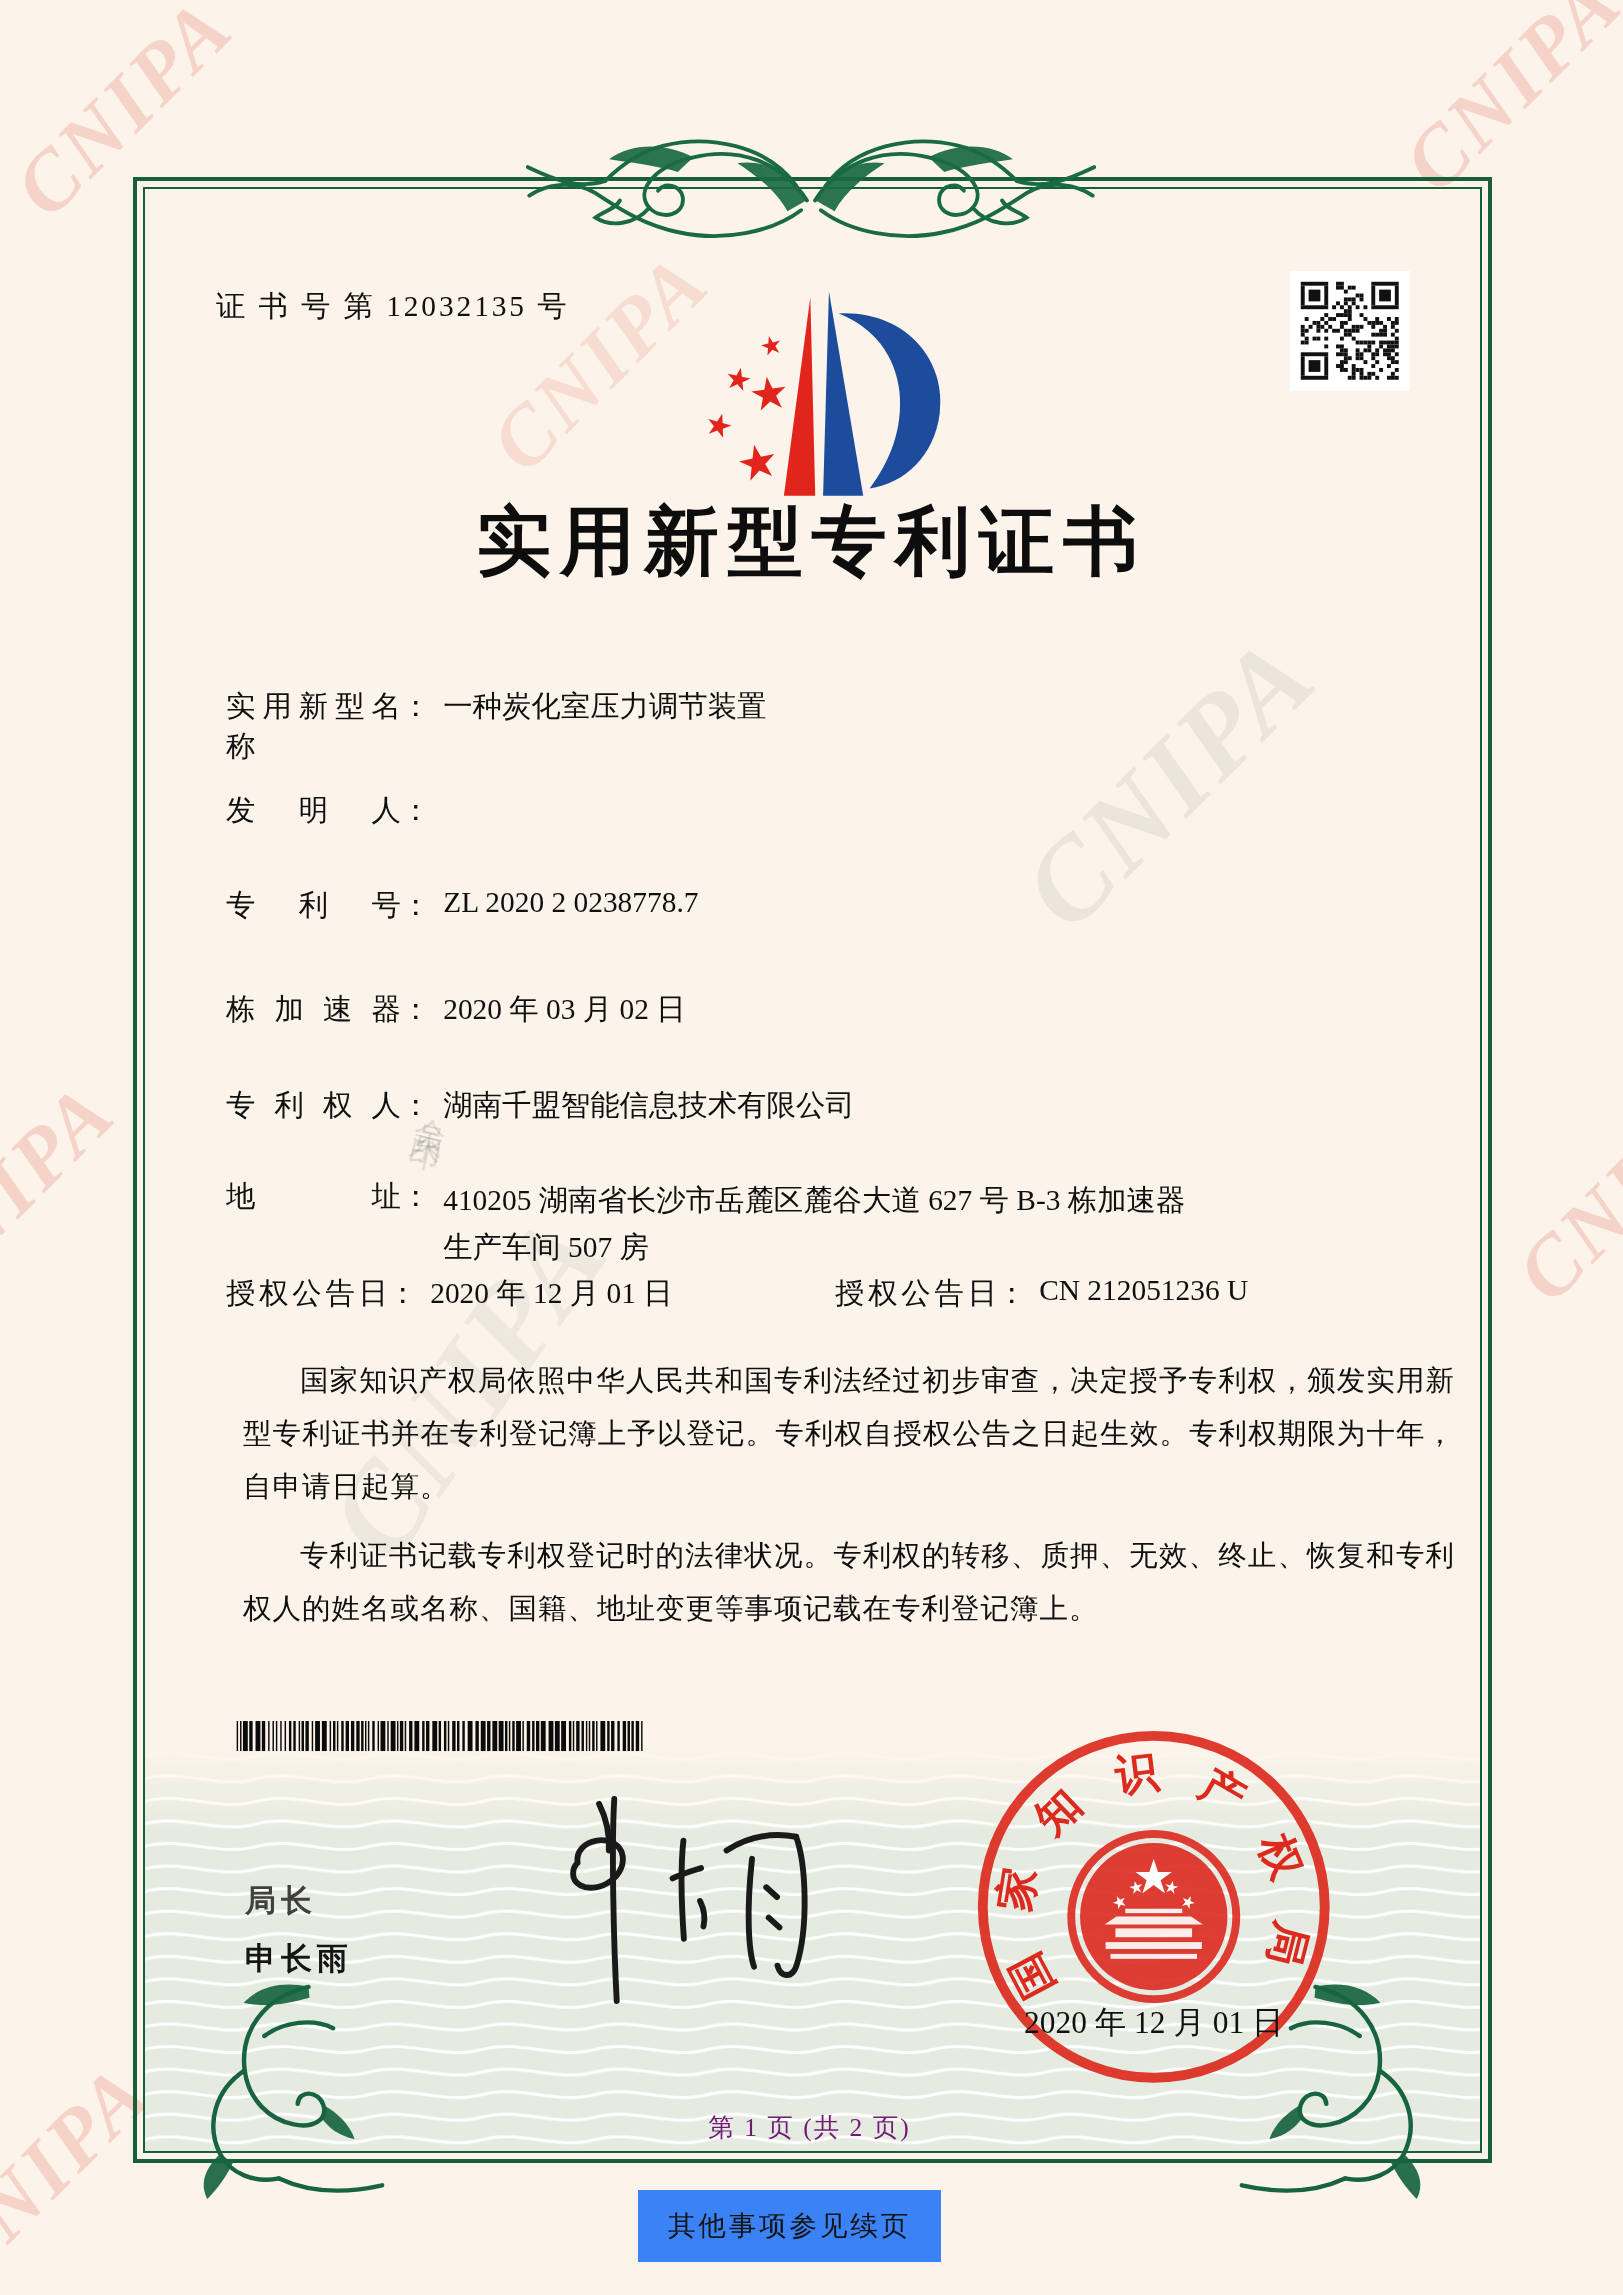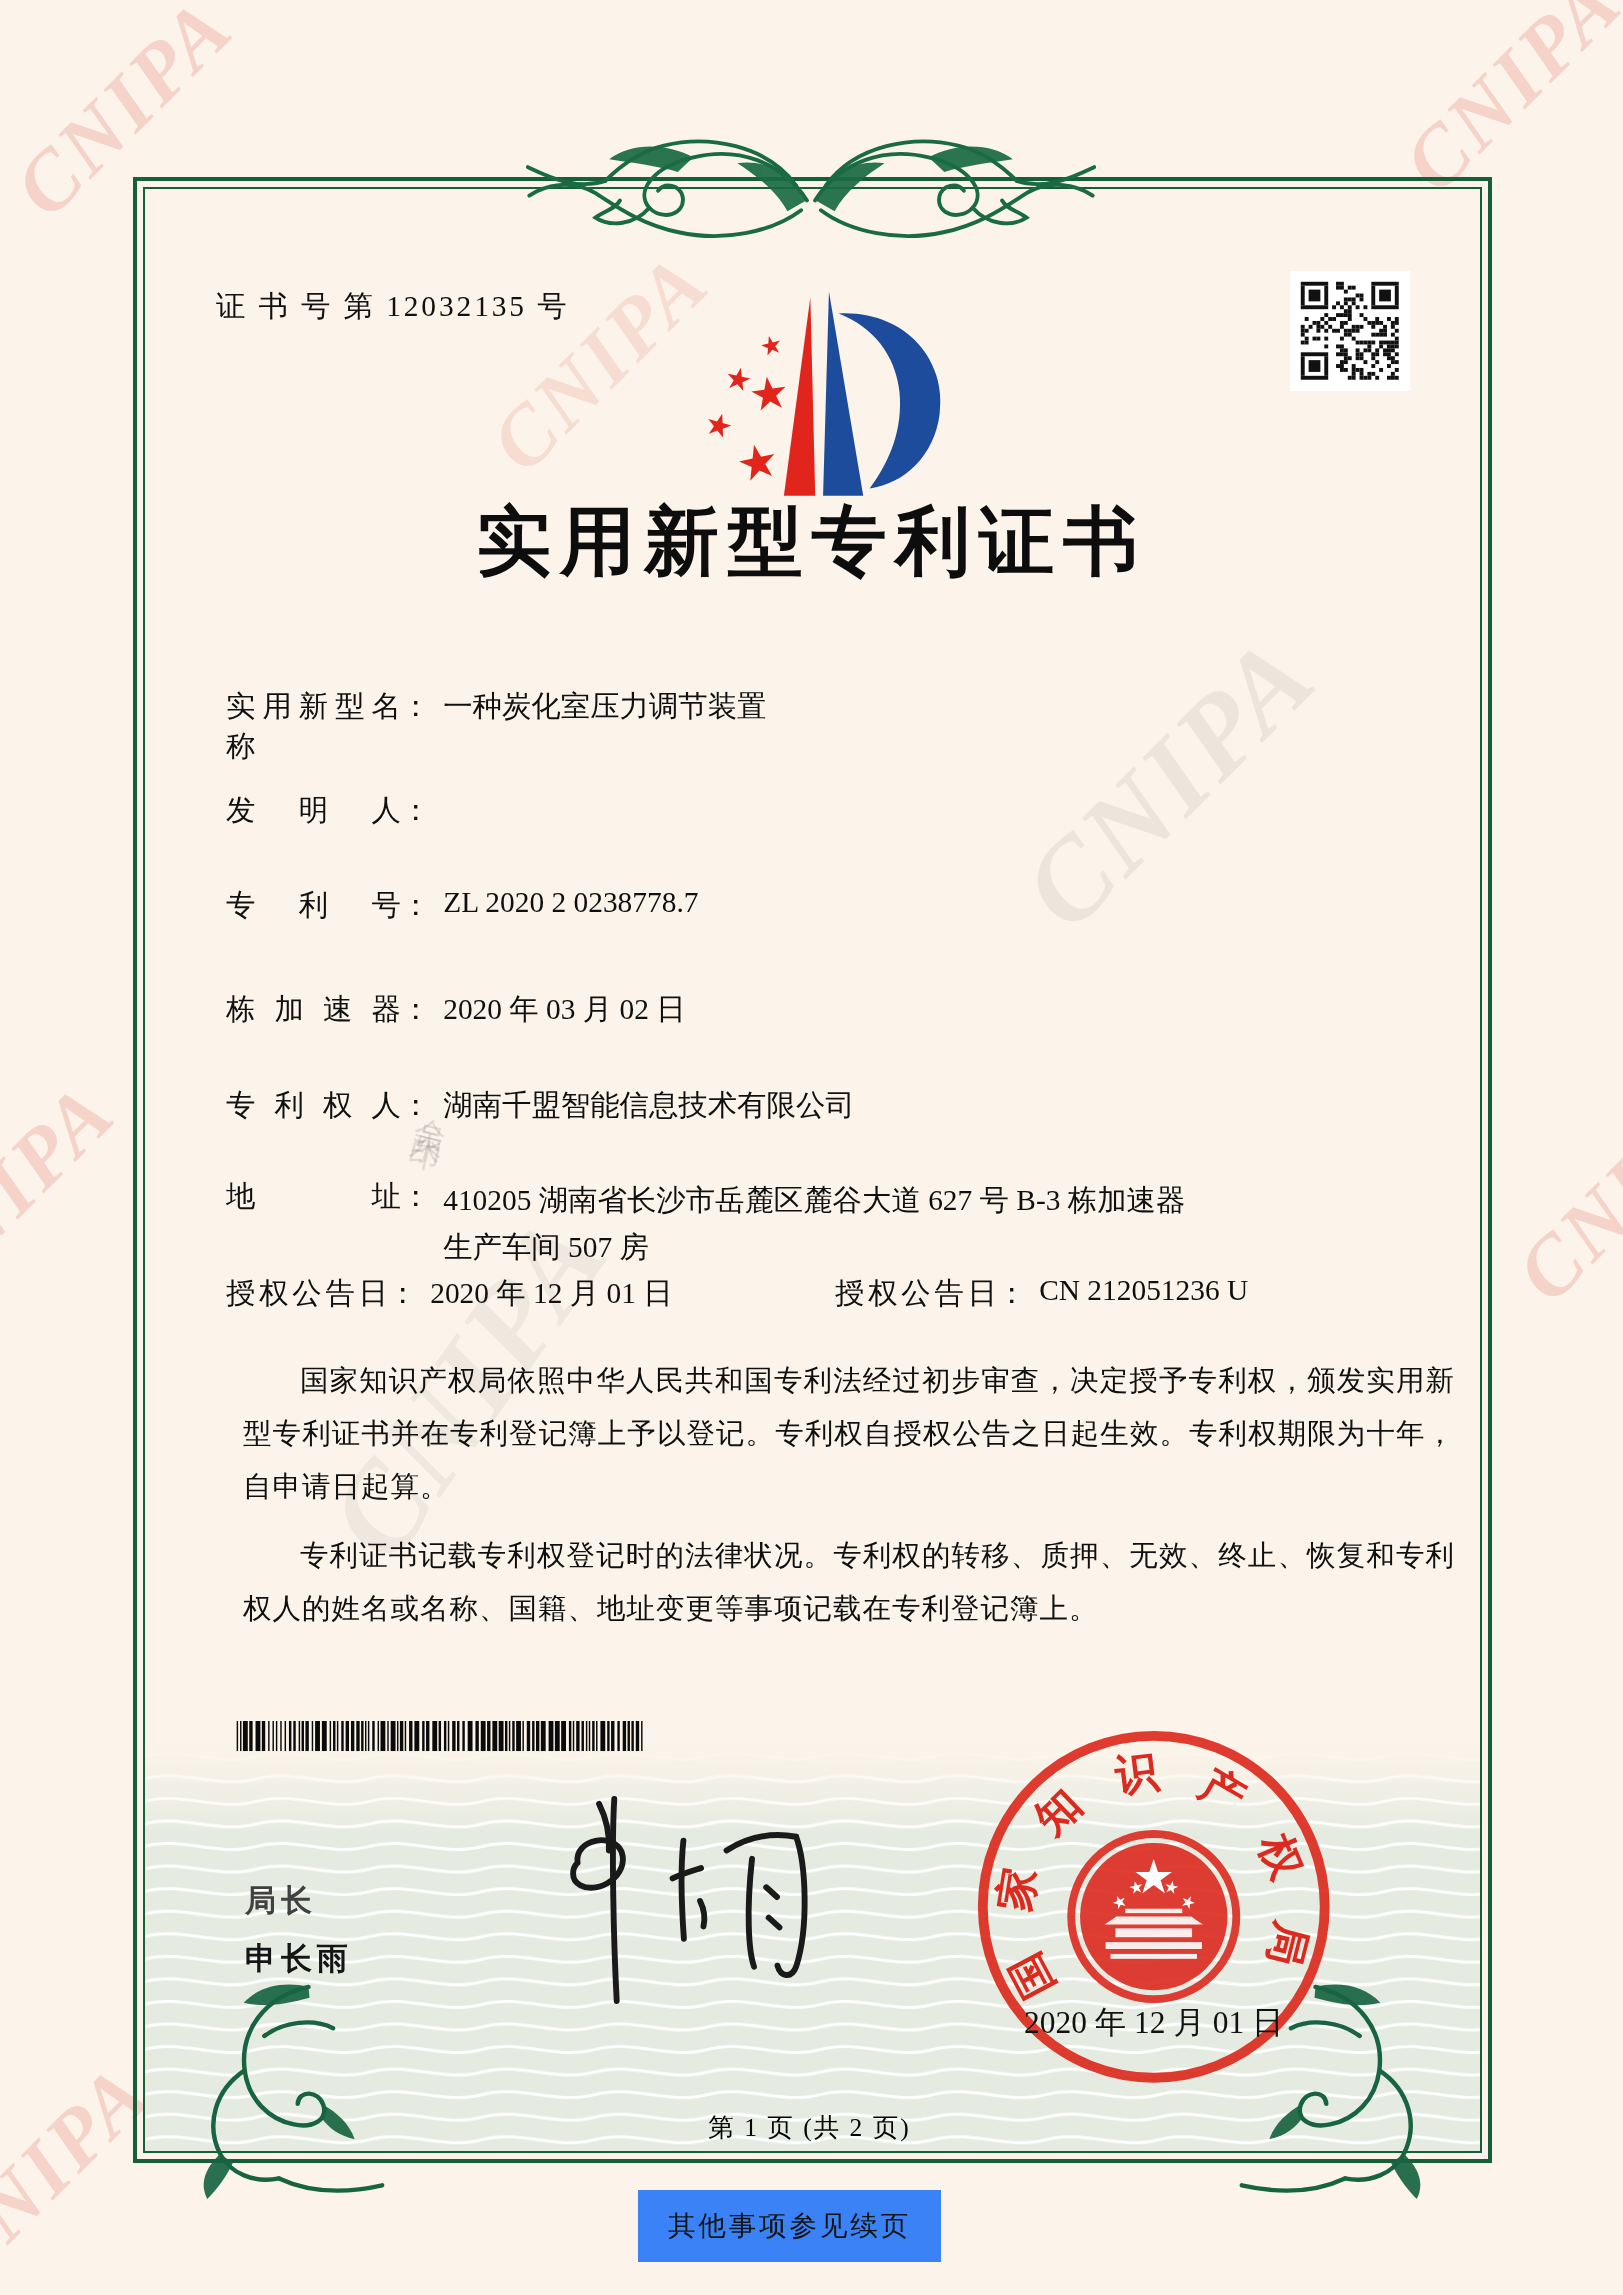--- a/index.html
+++ b/index.html
@@ -58,21 +58,21 @@
              letter-spacing:4.9px;color:#404040;z-index:3;font-family:"Liberation Sans",sans-serif;}
   .sig-name{position:absolute;left:245px;top:1938px;font-size:31px;font-weight:bold;
             letter-spacing:4.9px;color:#151515;z-index:3;font-family:"Liberation Sans",sans-serif;}
   .signature{position:absolute;left:452px;top:1789px;z-index:3;}
 
   
   .seal{position:absolute;left:971px;top:1724px;z-index:4;}
 
   
   .page-info{position:absolute;left:515px;top:2110px;width:589px;text-align:center;
-             font-size:25.5px;letter-spacing:2px;color:#000000;z-index:3;}
+             font-size:25.5px;letter-spacing:2px;color:#701a75;z-index:3;}
   .note-box{position:absolute;left:638px;top:2190px;width:303px;height:72px;background:#3b82f6;
             z-index:3;text-align:center;line-height:72px;font-size:27.5px;letter-spacing:2.9px;
             color:#141414;}
 
   
   .orn-top{position:absolute;left:517px;top:127px;width:589px;height:142px;z-index:2;
            display:flex;pointer-events:none;}
   .orn-top svg{flex:0 0 294px;}
   .orn-top svg.mirror{transform:scaleX(-1);}
   .corner{position:absolute;z-index:2;pointer-events:none;}

